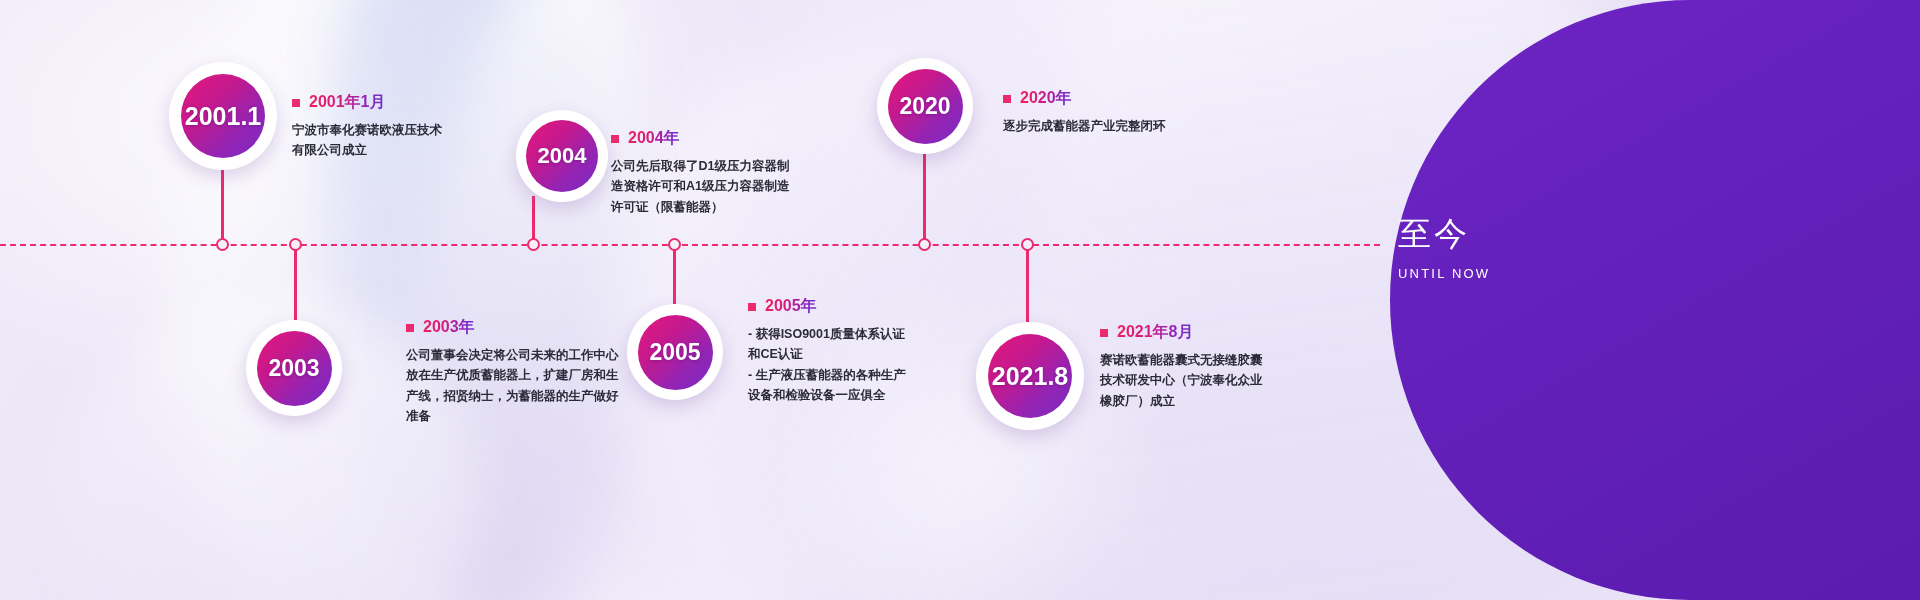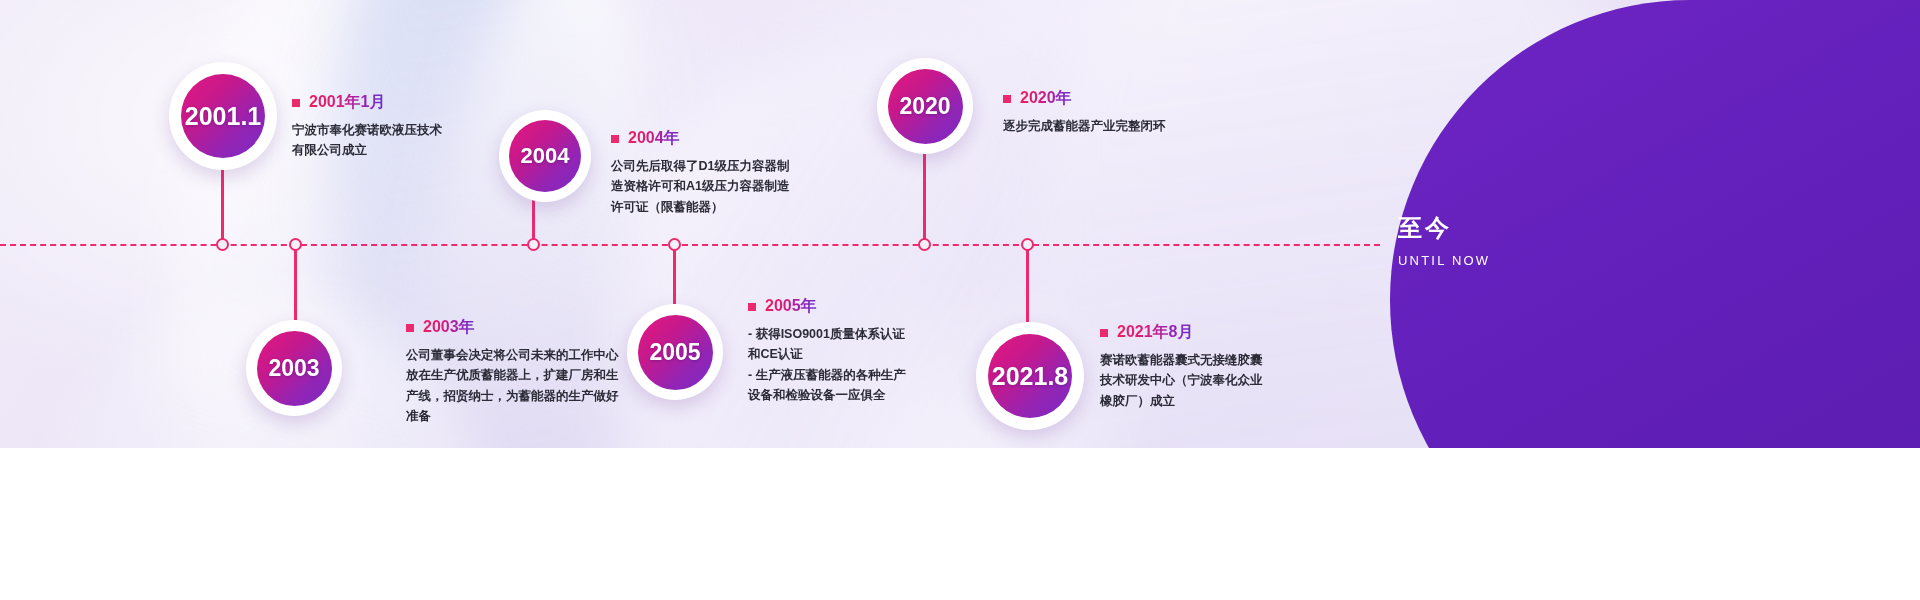--- a/index.html
+++ b/index.html
@@ -3,21 +3,21 @@
 <meta charset="utf-8">
 <style>
   * { box-sizing: border-box; margin: 0; padding: 0; }
   html, body {
     width: 1920px; height: 600px;
     font-family: "Liberation Sans", "DejaVu Sans", sans-serif;
     overflow: hidden;
   }
   #stage {
     position: relative;
-    width: 1920px; height: 448px;
+    width: 1920px; height: 600px;
     background:
       radial-gradient(ellipse 700px 420px at 300px 120px, rgba(255,255,255,0.85), rgba(255,255,255,0) 70%),
       radial-gradient(ellipse 600px 500px at 760px 300px, rgba(233,226,248,0.9), rgba(233,226,248,0) 72%),
       radial-gradient(ellipse 800px 600px at 1250px 420px, rgba(226,218,245,0.85), rgba(226,218,245,0) 70%),
       linear-gradient(120deg, #efe9f8 0%, #ece5f7 25%, #f3eefb 48%, #e9e2f6 70%, #ece6f8 100%);
     overflow: hidden;
     padding-left: 34px;
   }
   
   .swirl { position: absolute; border-radius: 50%; filter: blur(26px); pointer-events: none; }
@@ -102,21 +102,21 @@
   #panel {
     position: absolute; right: 0; top: 0; width: 530px; height: 600px;
     background: linear-gradient(150deg, #6e25c4 0%, #6320bb 45%, #5a1cae 100%);
     border-top-left-radius: 300px 300px;
     border-bottom-left-radius: 300px 300px;
     z-index: 8;
   }
   #panel-text {
     position: absolute; left: 1398px; top: 212px; z-index: 9; color: #ffffff;
   }
-  #panel-text .zh { font-size: 24px; font-weight: bold; letter-spacing: 3px; }
+  #panel-text .zh { font-size: 33px; font-weight: normal; letter-spacing: 3px; }
   #panel-text .en { font-size: 13px; letter-spacing: 2.2px; margin-top: 9px; }
 </style>
 </head>
 <body>
 
 <div id="stage">
 
   <div class="swirl sw1"></div>
   <div class="swirl sw2"></div>
   <div class="swirl sw3"></div>
@@ -140,21 +140,21 @@
   <div class="stem" style="left:673px; top:244px; height:60px;"></div>
   <div class="stem" style="left:923px; top:142px; height:104px;"></div>
   <div class="stem" style="left:1026px; top:244px; height:78px;"></div>
 
   <div class="badge big" style="left:169px; top:62px;">
     <span class="inner">2001.1</span>
   </div>
   <div class="badge mid" style="left:246px; top:320px;text-align:center;">
     <span class="inner">2003</span>
   </div>
-  <div class="badge sm" style="left:499px; top:110px;">
+  <div class="badge sm" style="left:516px; top:110px;">
     <span class="inner">2004</span>
   </div>
   <div class="badge mid" style="left:627px; top:304px;">
     <span class="inner">2005</span>
   </div>
   <div class="badge mid" style="left:877px; top:58px;">
     <span class="inner">2020</span>
   </div>
   <div class="badge big" style="left:976px; top:322px;">
     <span class="inner">2021.8</span>

